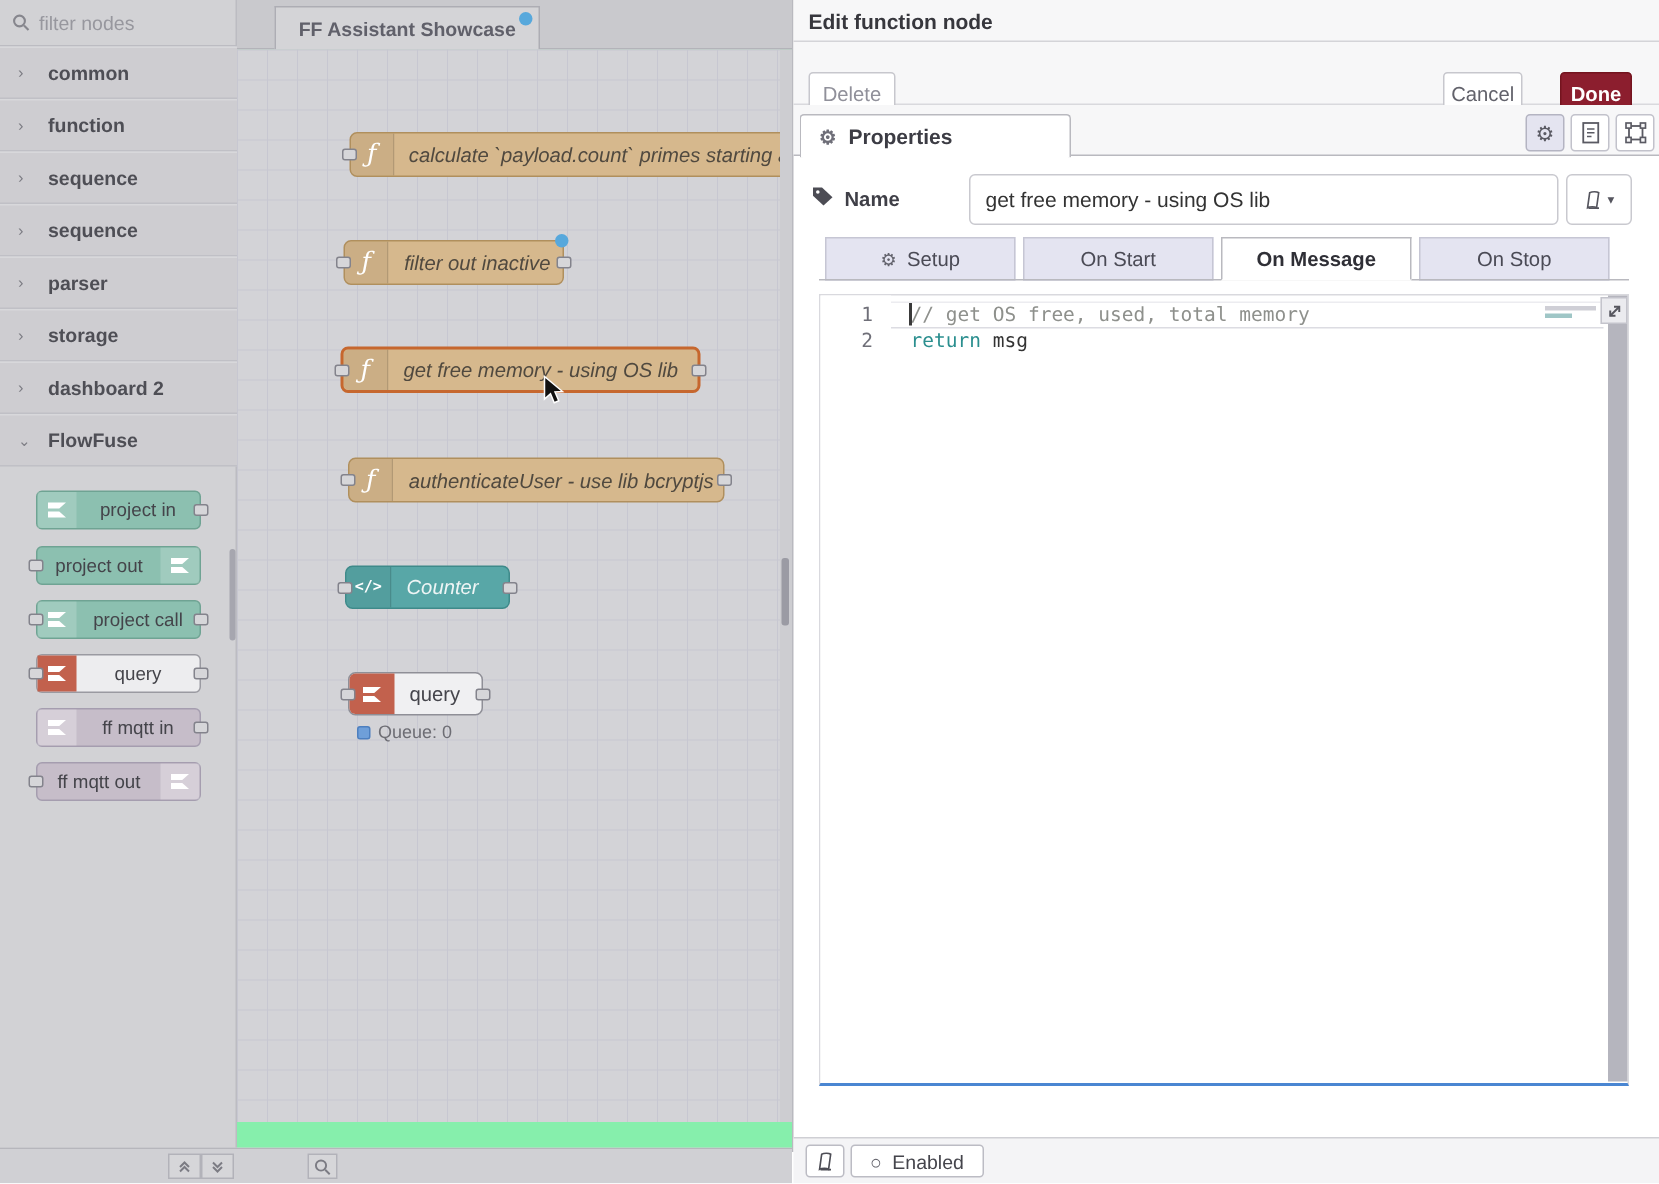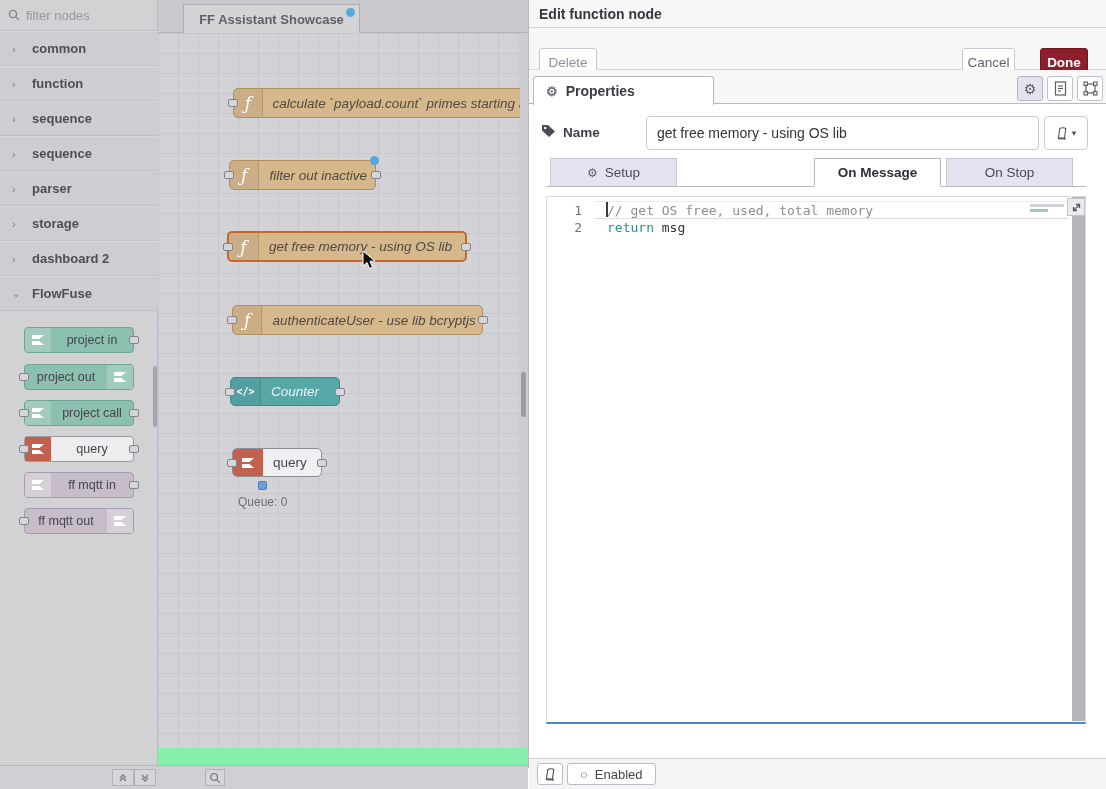--- a/index.html
+++ b/index.html
@@ -46,21 +46,21 @@
   .node .nlabel { padding:0 10px; font-size:13.5px; font-style:italic; color:#50493f; white-space:nowrap; overflow:hidden; }
   .n-func { background:#d6b88d; border:1px solid #b08f5d; }
   .n-func .nicon { font-family:"DejaVu Serif", serif; font-style:italic; font-size:17px; }
   .n-sel { border:2px solid #c6672e; }
   .n-tpl { background:#58a7a7; border:1px solid #3e8a8a; }
   .n-tpl .nlabel { color:#eef5f5; }
   .n-tpl .nicon { font-family:"DejaVu Sans Mono", monospace; font-size:10px; font-weight:bold; }
   .n-query { background:#f0f0f2; border:1px solid #8f8f97; }
   .n-query .nicon { background:#c2614d; border-right:none; }
   .n-query .nlabel { font-style:normal; color:#45454c; }
-  #node-status { display:flex; align-items:center; gap:5px; font-size:12px; color:#6d6d74;flex-direction:column; }
+  #node-status { display:flex; align-items:center; gap:5px; font-size:12px; color:#6d6d74; }
   #node-status .sq { width:9px; height:9px; background:#6f9fd9; border:1px solid #4d7fbf; border-radius:2px; }
   #canvas-vscroll-track { left:362px; top:33px; width:8px; height:715px; background:#cdcdd1; }
   #canvas-vscroll-thumb { left:363px; top:372px; width:5px; height:45px; background:#9b9ba4; border-radius:2px; }
 
   
   #mouse-cursor { left:204px; top:217px; width:16px; height:22px; }
 
   
   #tray { left:528px; top:0; width:578px; height:768px; background:#fff; border-left:1px solid #b9b9bf; }
   #tray-header { left:0; top:0; width:578px; height:28px; background:#f7f7f8; border-bottom:1px solid #d4d4d8; display:flex; align-items:center; padding-left:10px; }
@@ -365,20 +365,23 @@
             <line x1="3" y1="11.8" x2="10" y2="11.8" stroke="#55555e" stroke-width="1.2"></line>
           </svg>
         <span style="font-size:9px; color:#55555e;">▾</span>
       </div>
     </div>
 
     <div class="ftab" style="left:21px;">
       <span style="font-size:12px; color:#62626c;">⚙</span>
       <span>Setup</span>
     </div>
+    <div class="ftab" style="left:153px;">
+      <span>On Start</span>
+    </div>
     <div class="ftab" style="left:417px;">
       <span>On Stop</span>
     </div>
     <div class="ftab active" style="left:285px;">
       <span>On Message</span>
     </div>
     <div id="ftab-underline" class="abs"></div>
 
     <div id="code-editor" class="abs">
       <div id="curline" class="abs"></div>

